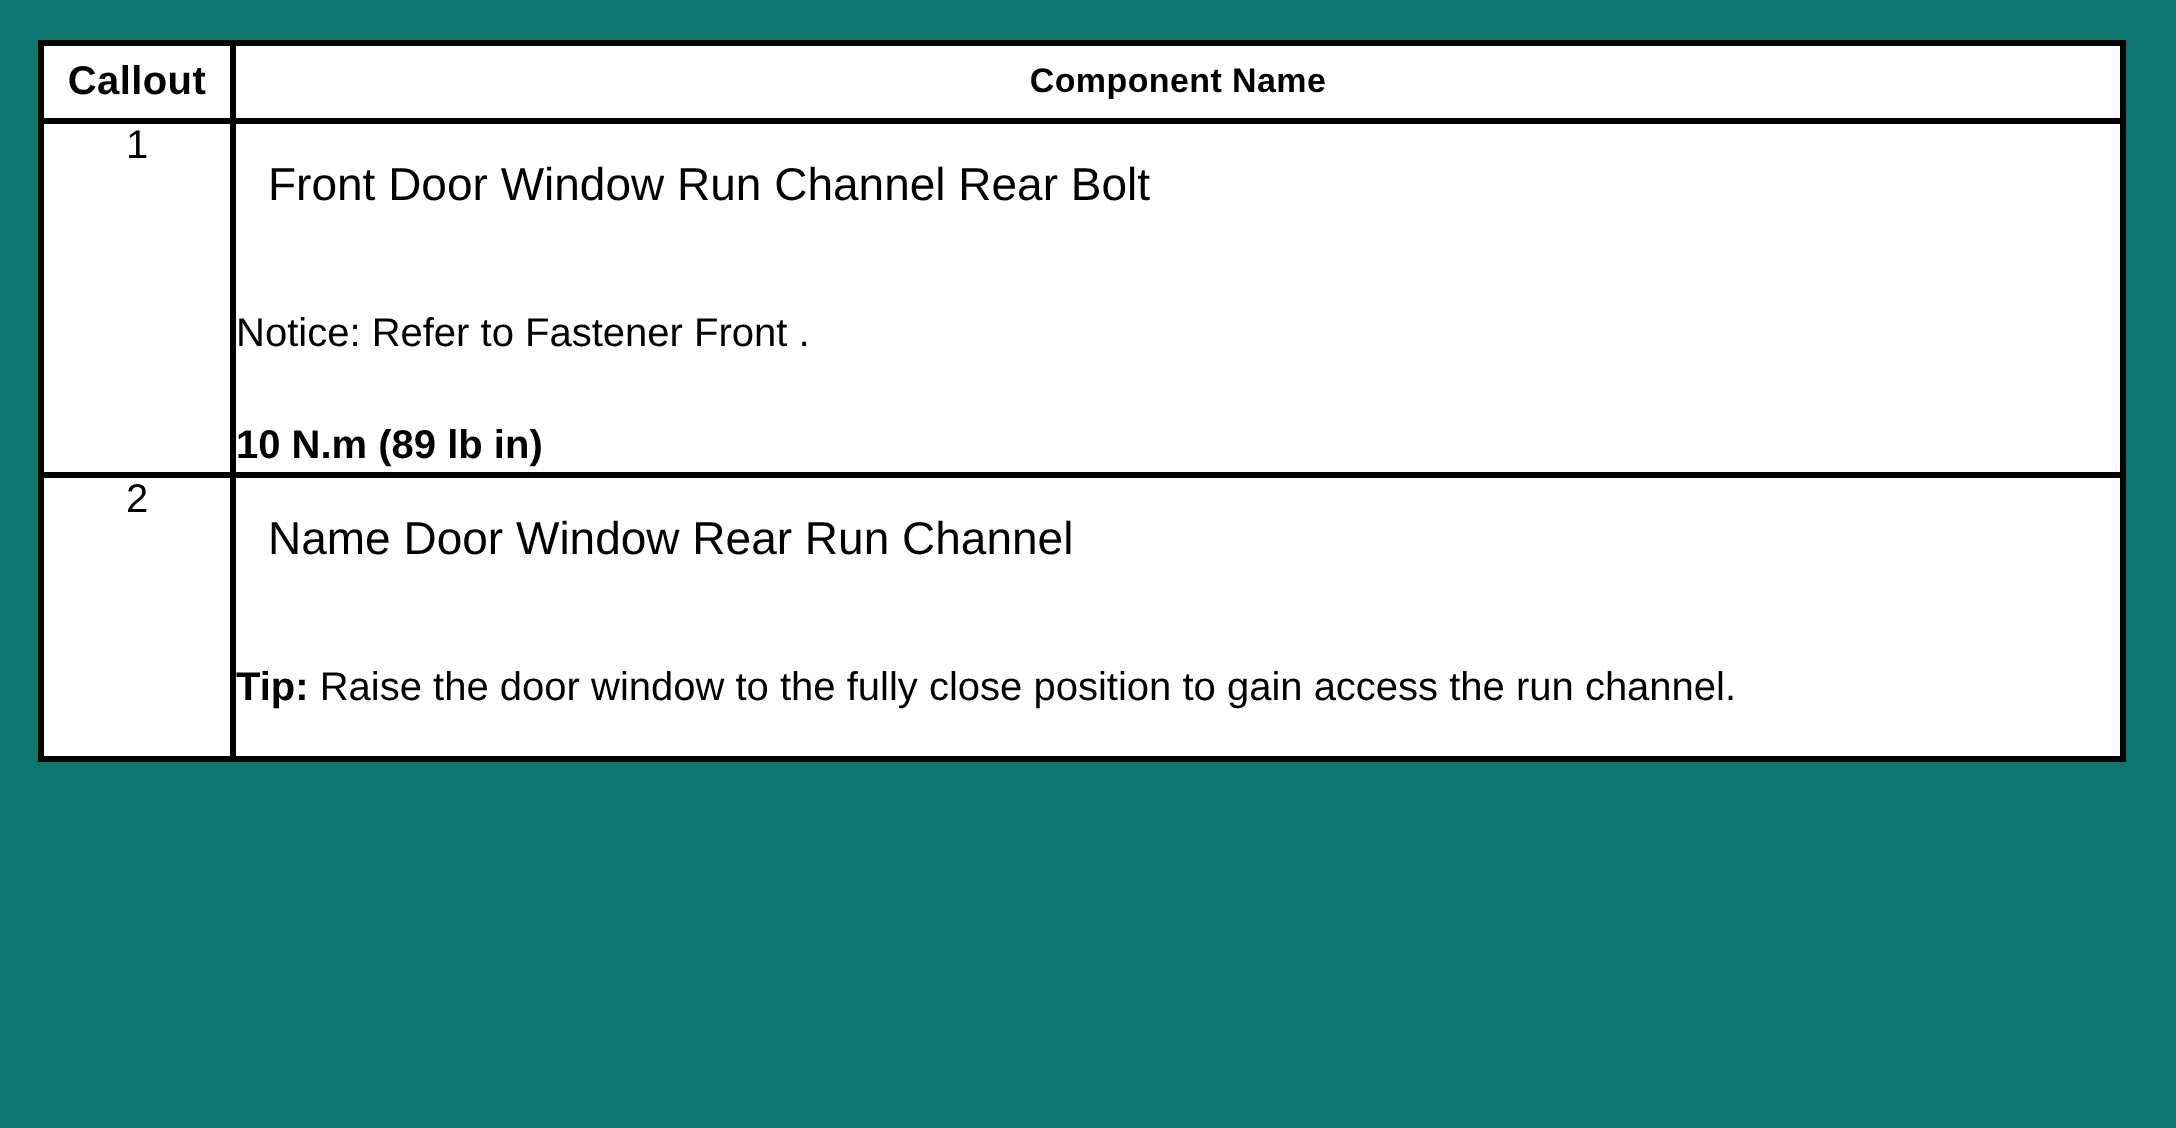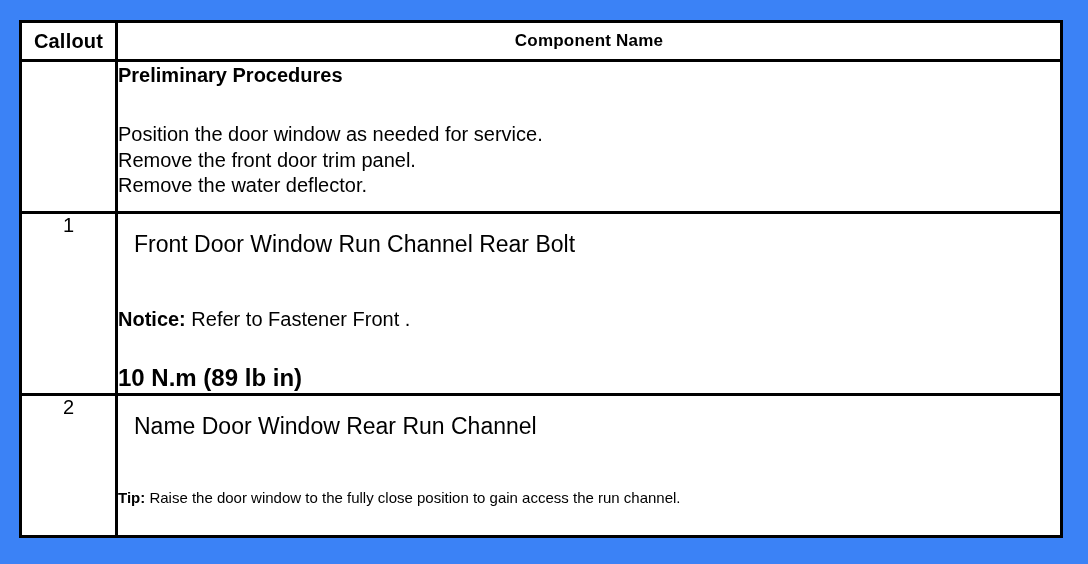--- a/index.html
+++ b/index.html
@@ -12,21 +12,21 @@
     height: 564px;
     font-family: "Liberation Sans", sans-serif;
     color: #000000;
     overflow: hidden;
   }
 
   .page {
     position: relative;
     width: 1088px;
     height: 564px;
-    background: #3b82f6;
+    background: #0f766e;
   }
 
   
   .proc-table {
     position: absolute;
     left: 19px;
     top: 20px;
     width: 1044px;
     border-collapse: collapse;
     table-layout: fixed;
@@ -102,35 +102,35 @@
     line-height: 1.3;
     white-space: nowrap;
   }
 
   .note-line {
     margin: 0;
     font-size: 20px;
     line-height: 1.3;
     white-space: nowrap;
   }
-  .note-label { font-weight: bold; }
+  .note-label { font-weight: normal; }
   .note-ref   { font-weight: normal; }
   .note-dot   { font-weight: normal; }
 
   .torque-line {
     margin: 0;
-    font-size: 24px;
+    font-size: 20px;
     font-weight: bold;
     line-height: 1.3;
     white-space: nowrap;
   }
 
   .tip-line {
     margin: 0;
-    font-size: 15px;
+    font-size: 20px;
     line-height: 1.3;
     white-space: nowrap;
   }
   .tip-label { font-weight: bold; }
 
   .row-prelim  { height: 152px; }
   .row-one     { height: 174px; }
   .row-two     { height: 142px; }
 </style>
 </head>
@@ -146,30 +146,20 @@
 
     <thead>
       <tr>
         <th class="hdr-cell hdr-callout">Callout</th>
         <th class="hdr-cell">Component Name</th>
       </tr>
     </thead>
 
     <tbody>
 
-      <tr class="row-prelim">
-        <td class="callout-cell prelim-blank"></td>
-        <td class="name-cell prelim-body">
-          <p class="block-title">Preliminary Procedures</p>
-          <div class="gap-lg"></div>
-          <p class="proc-line">Position the door window as needed for service.</p>
-          <p class="proc-line">Remove the front door trim panel.</p>
-          <p class="proc-line">Remove the water deflector.</p>
-        </td>
-      </tr>
 
       <tr class="row-one">
         <td class="callout-cell">1</td>
         <td class="name-cell">
           <p class="item-title">Front Door Window Run Channel Rear Bolt</p>
           <div class="gap-md"></div>
           <p class="note-line">
             <span class="note-label">Notice:</span>
             <span class="note-ref">Refer to Fastener Front</span>
             <span class="note-dot">.</span>

